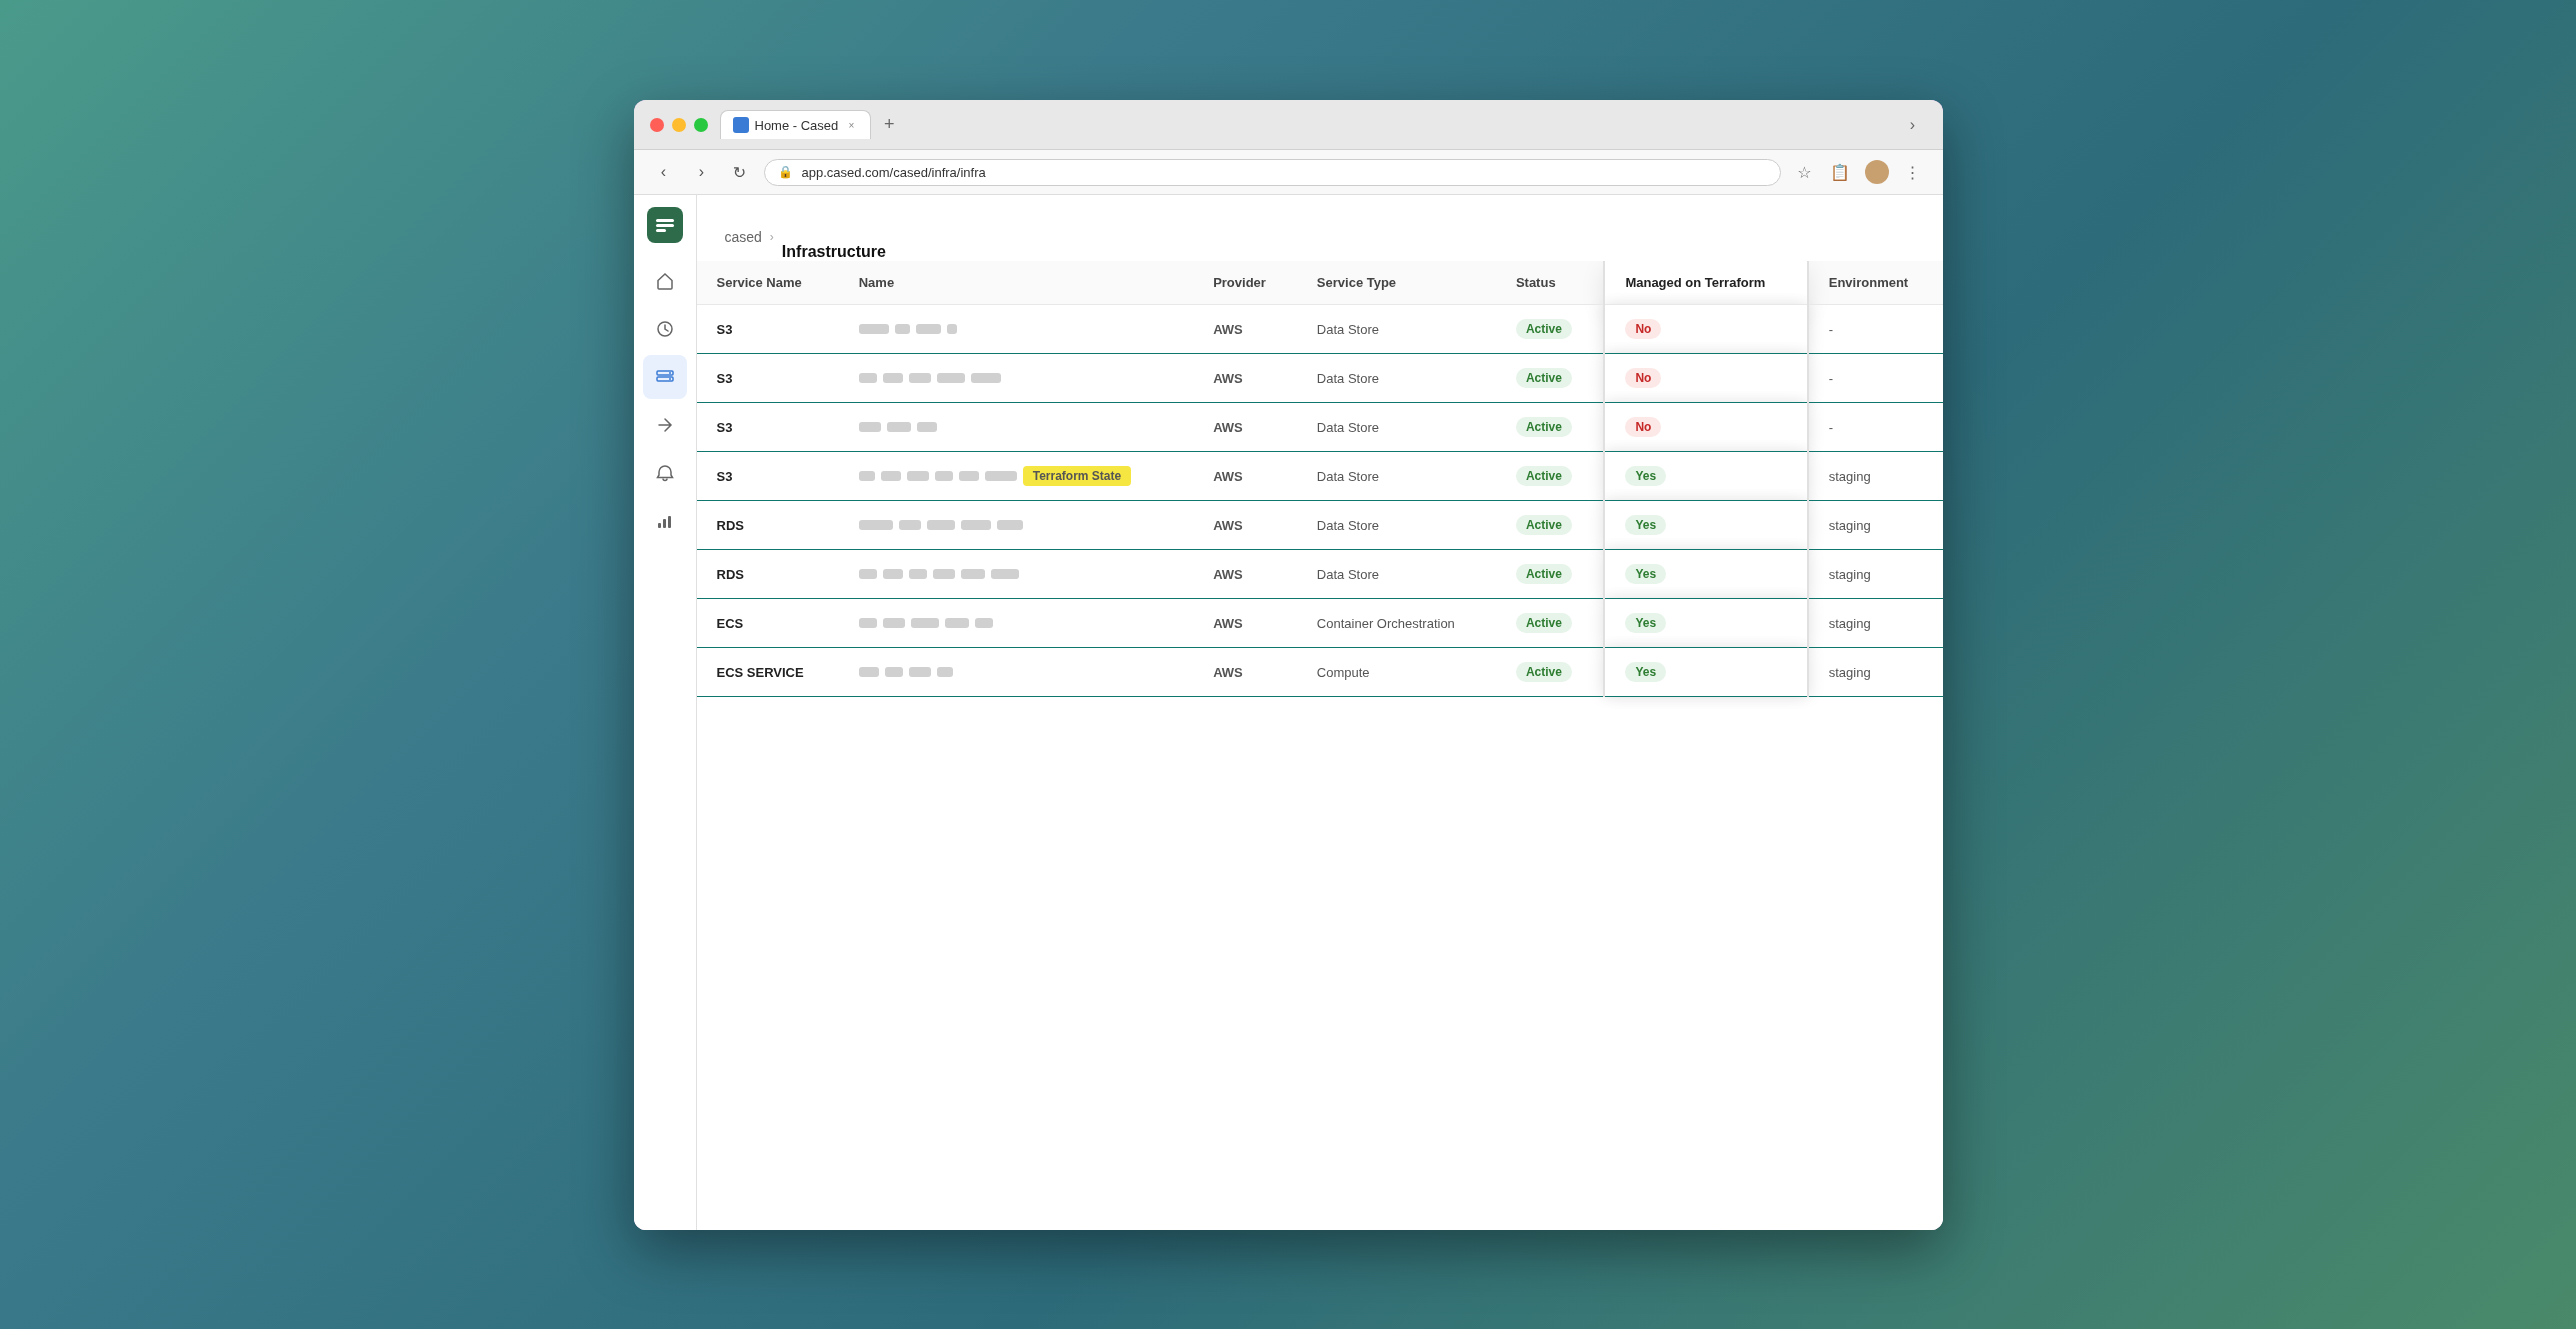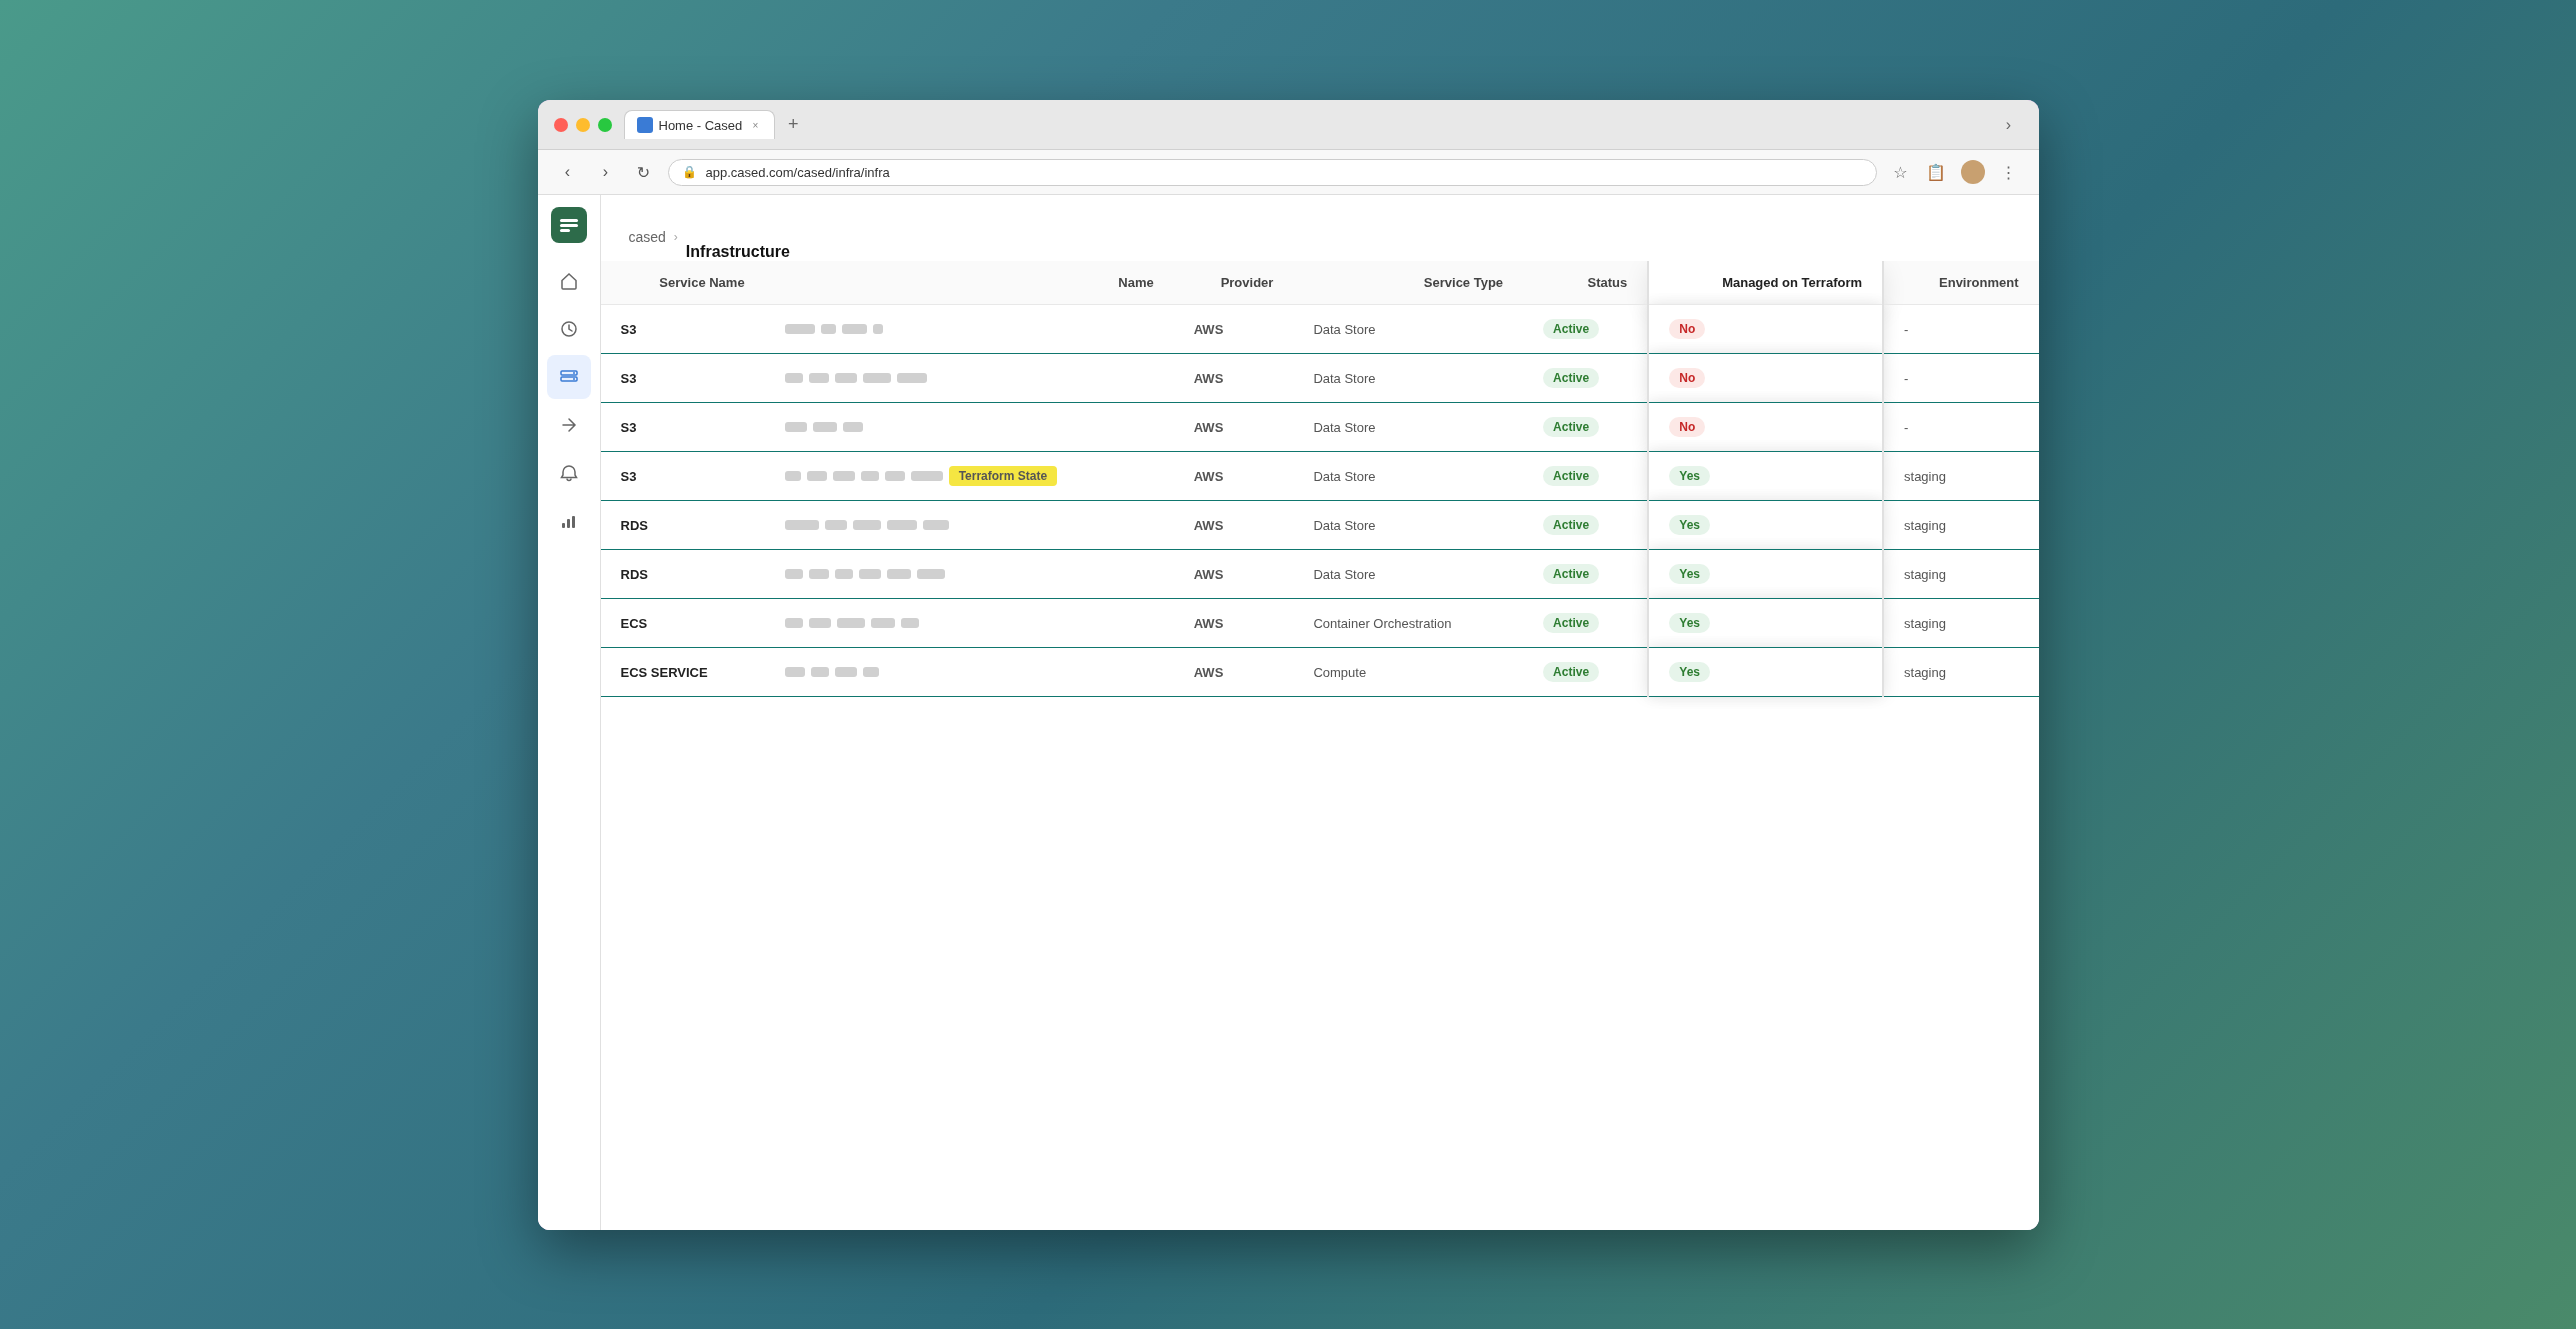--- a/index.html
+++ b/index.html
@@ -9,21 +9,21 @@
       width: 2576px;
       height: 1330px;
       display: flex;
       align-items: center;
       justify-content: center;
       overflow: hidden;
     }
 
     
     .browser-window {
-      width: 1501px;
+      width: 1309px;
       height: 1130px;
       background: #f0abfc;
       border-radius: 12px;
       box-shadow: 0 20px 59px rgba(0,0,0,0.4);
       display: flex;
       flex-direction: column;
       overflow: hidden;
     }
 
     .browser-titlebar {
@@ -271,21 +271,21 @@
       font-size: 14px;
     }
 
     thead tr {
       background: #fafafa;
       border-bottom: 1px solid #e8e8e8;
     }
 
     thead th {
       padding: 14px 20px;
-      text-align: right;
+      text-align: left;
       font-weight: 600;
       color: #444;
       font-size: 13px;
       white-space: nowrap;
     }
 
     tbody tr {
       border-bottom: 1px solid #0f766e;
     }
 

